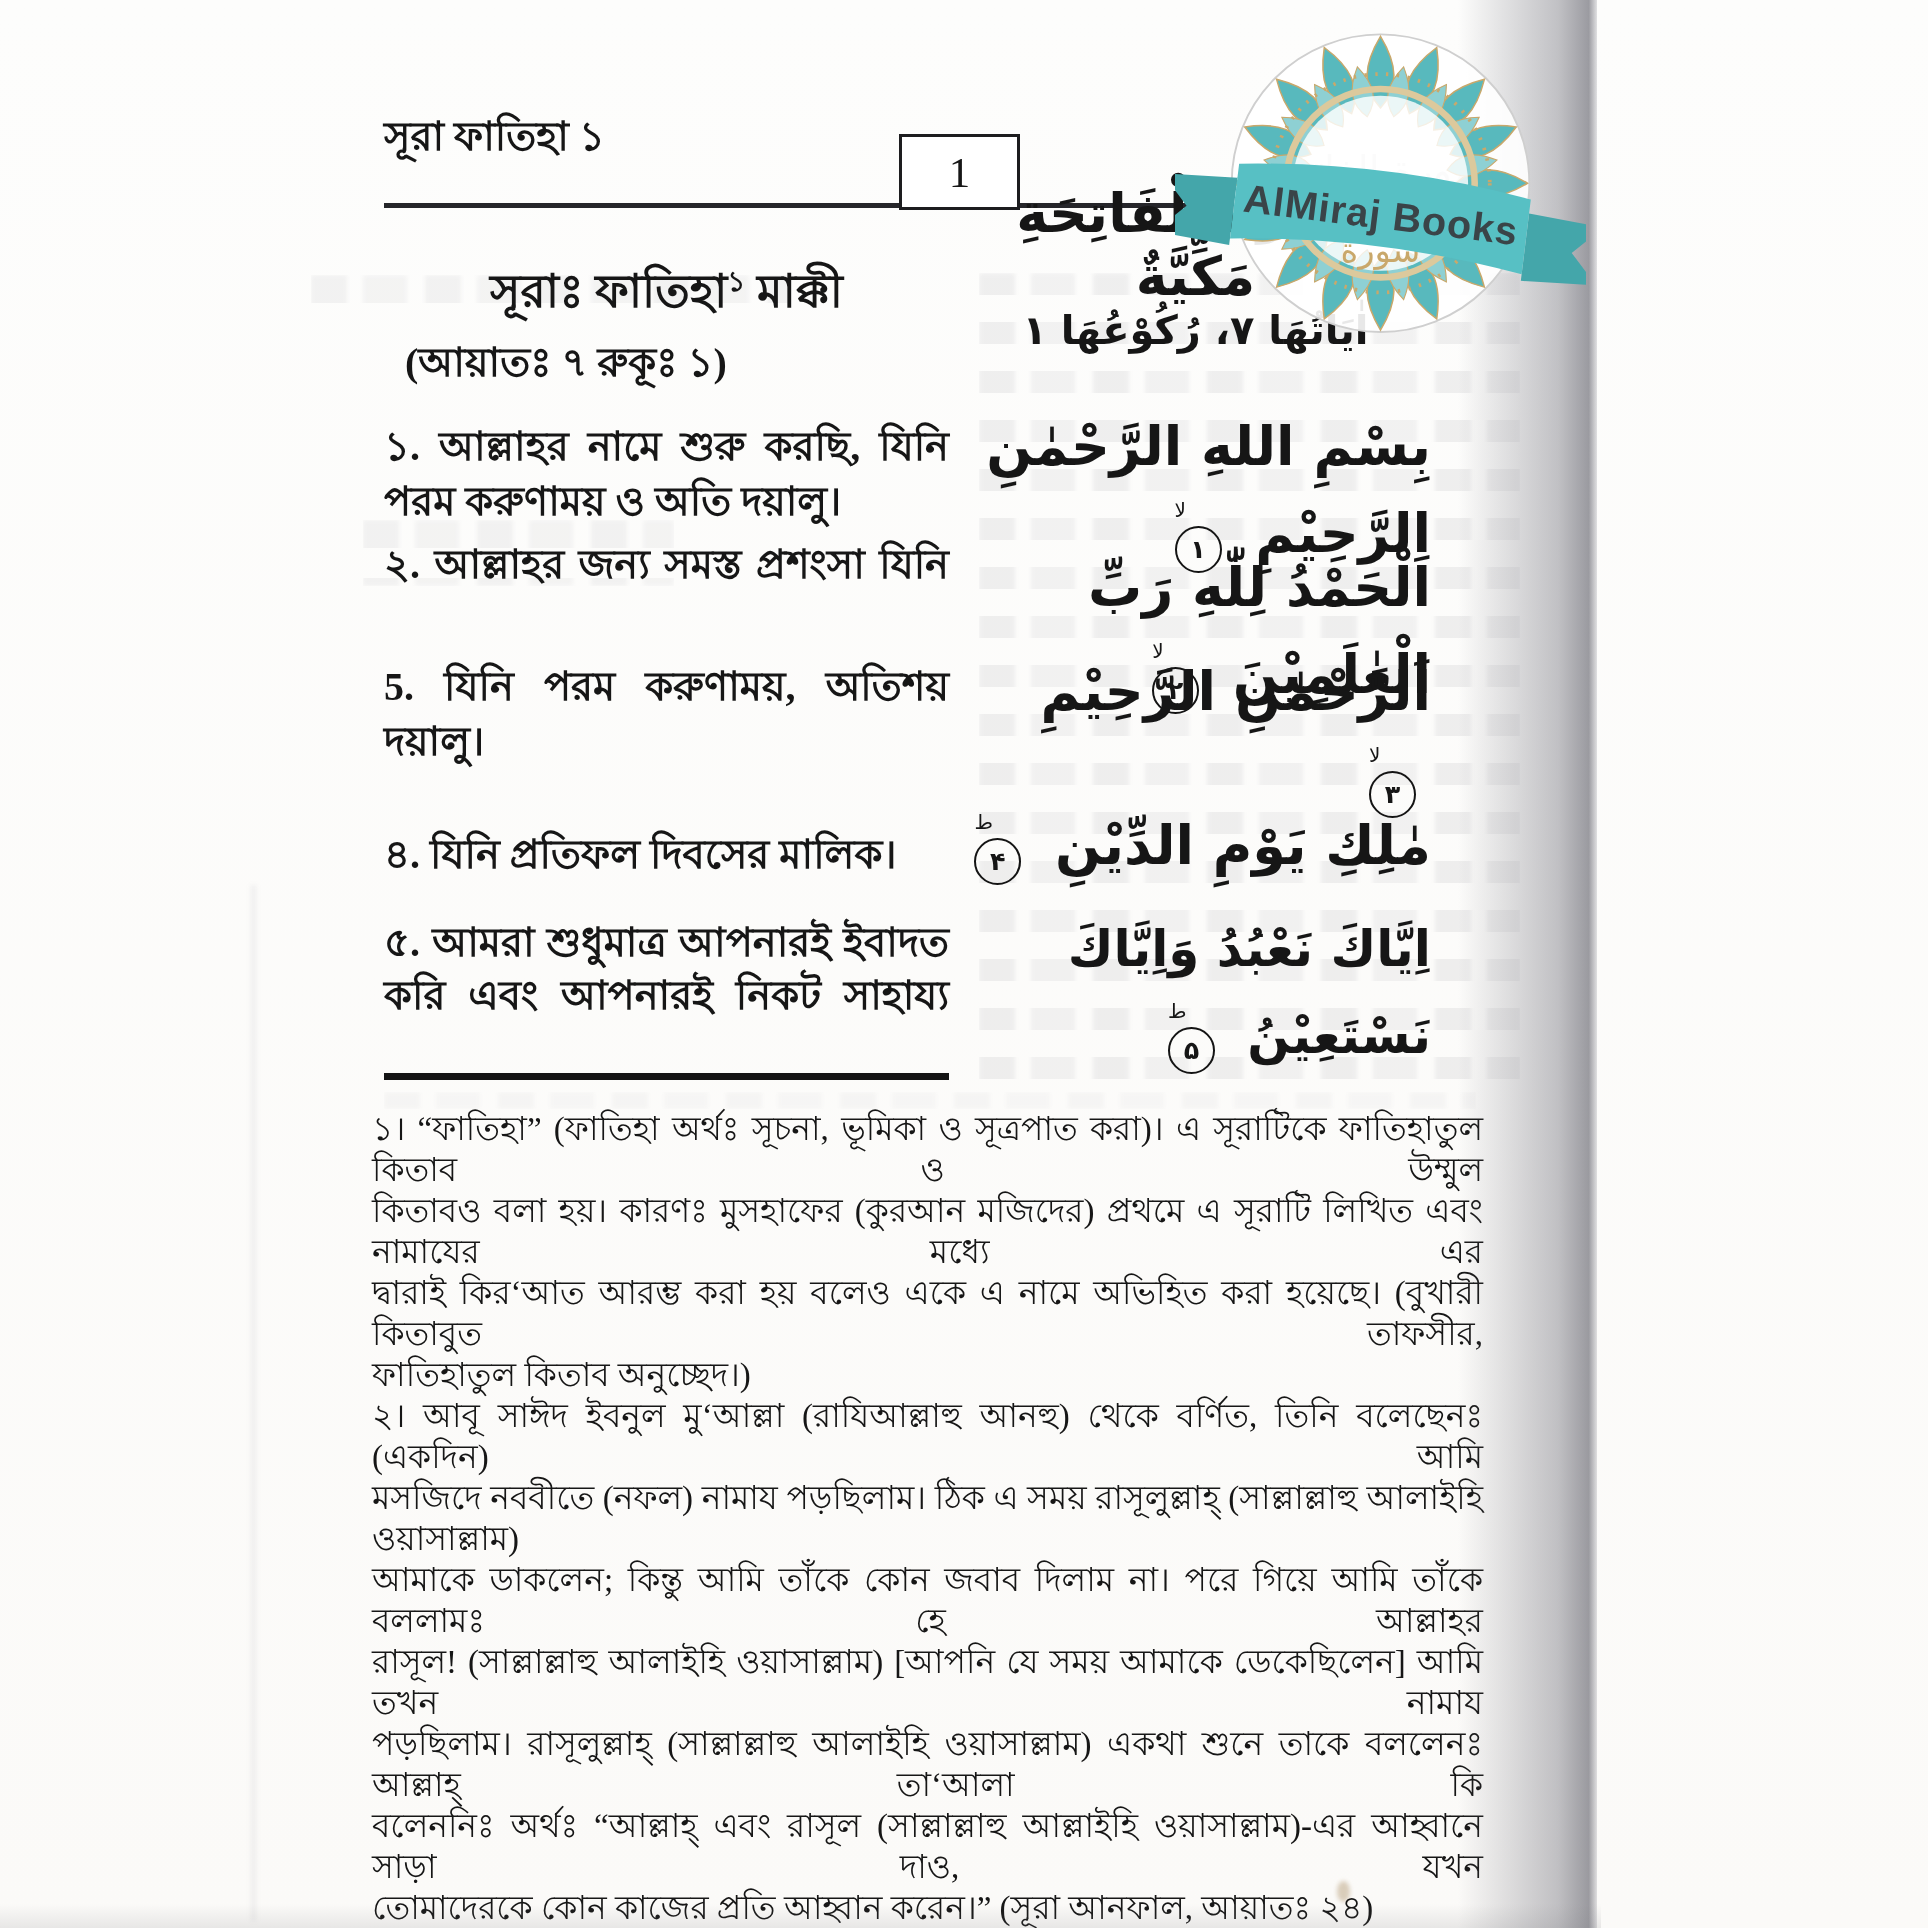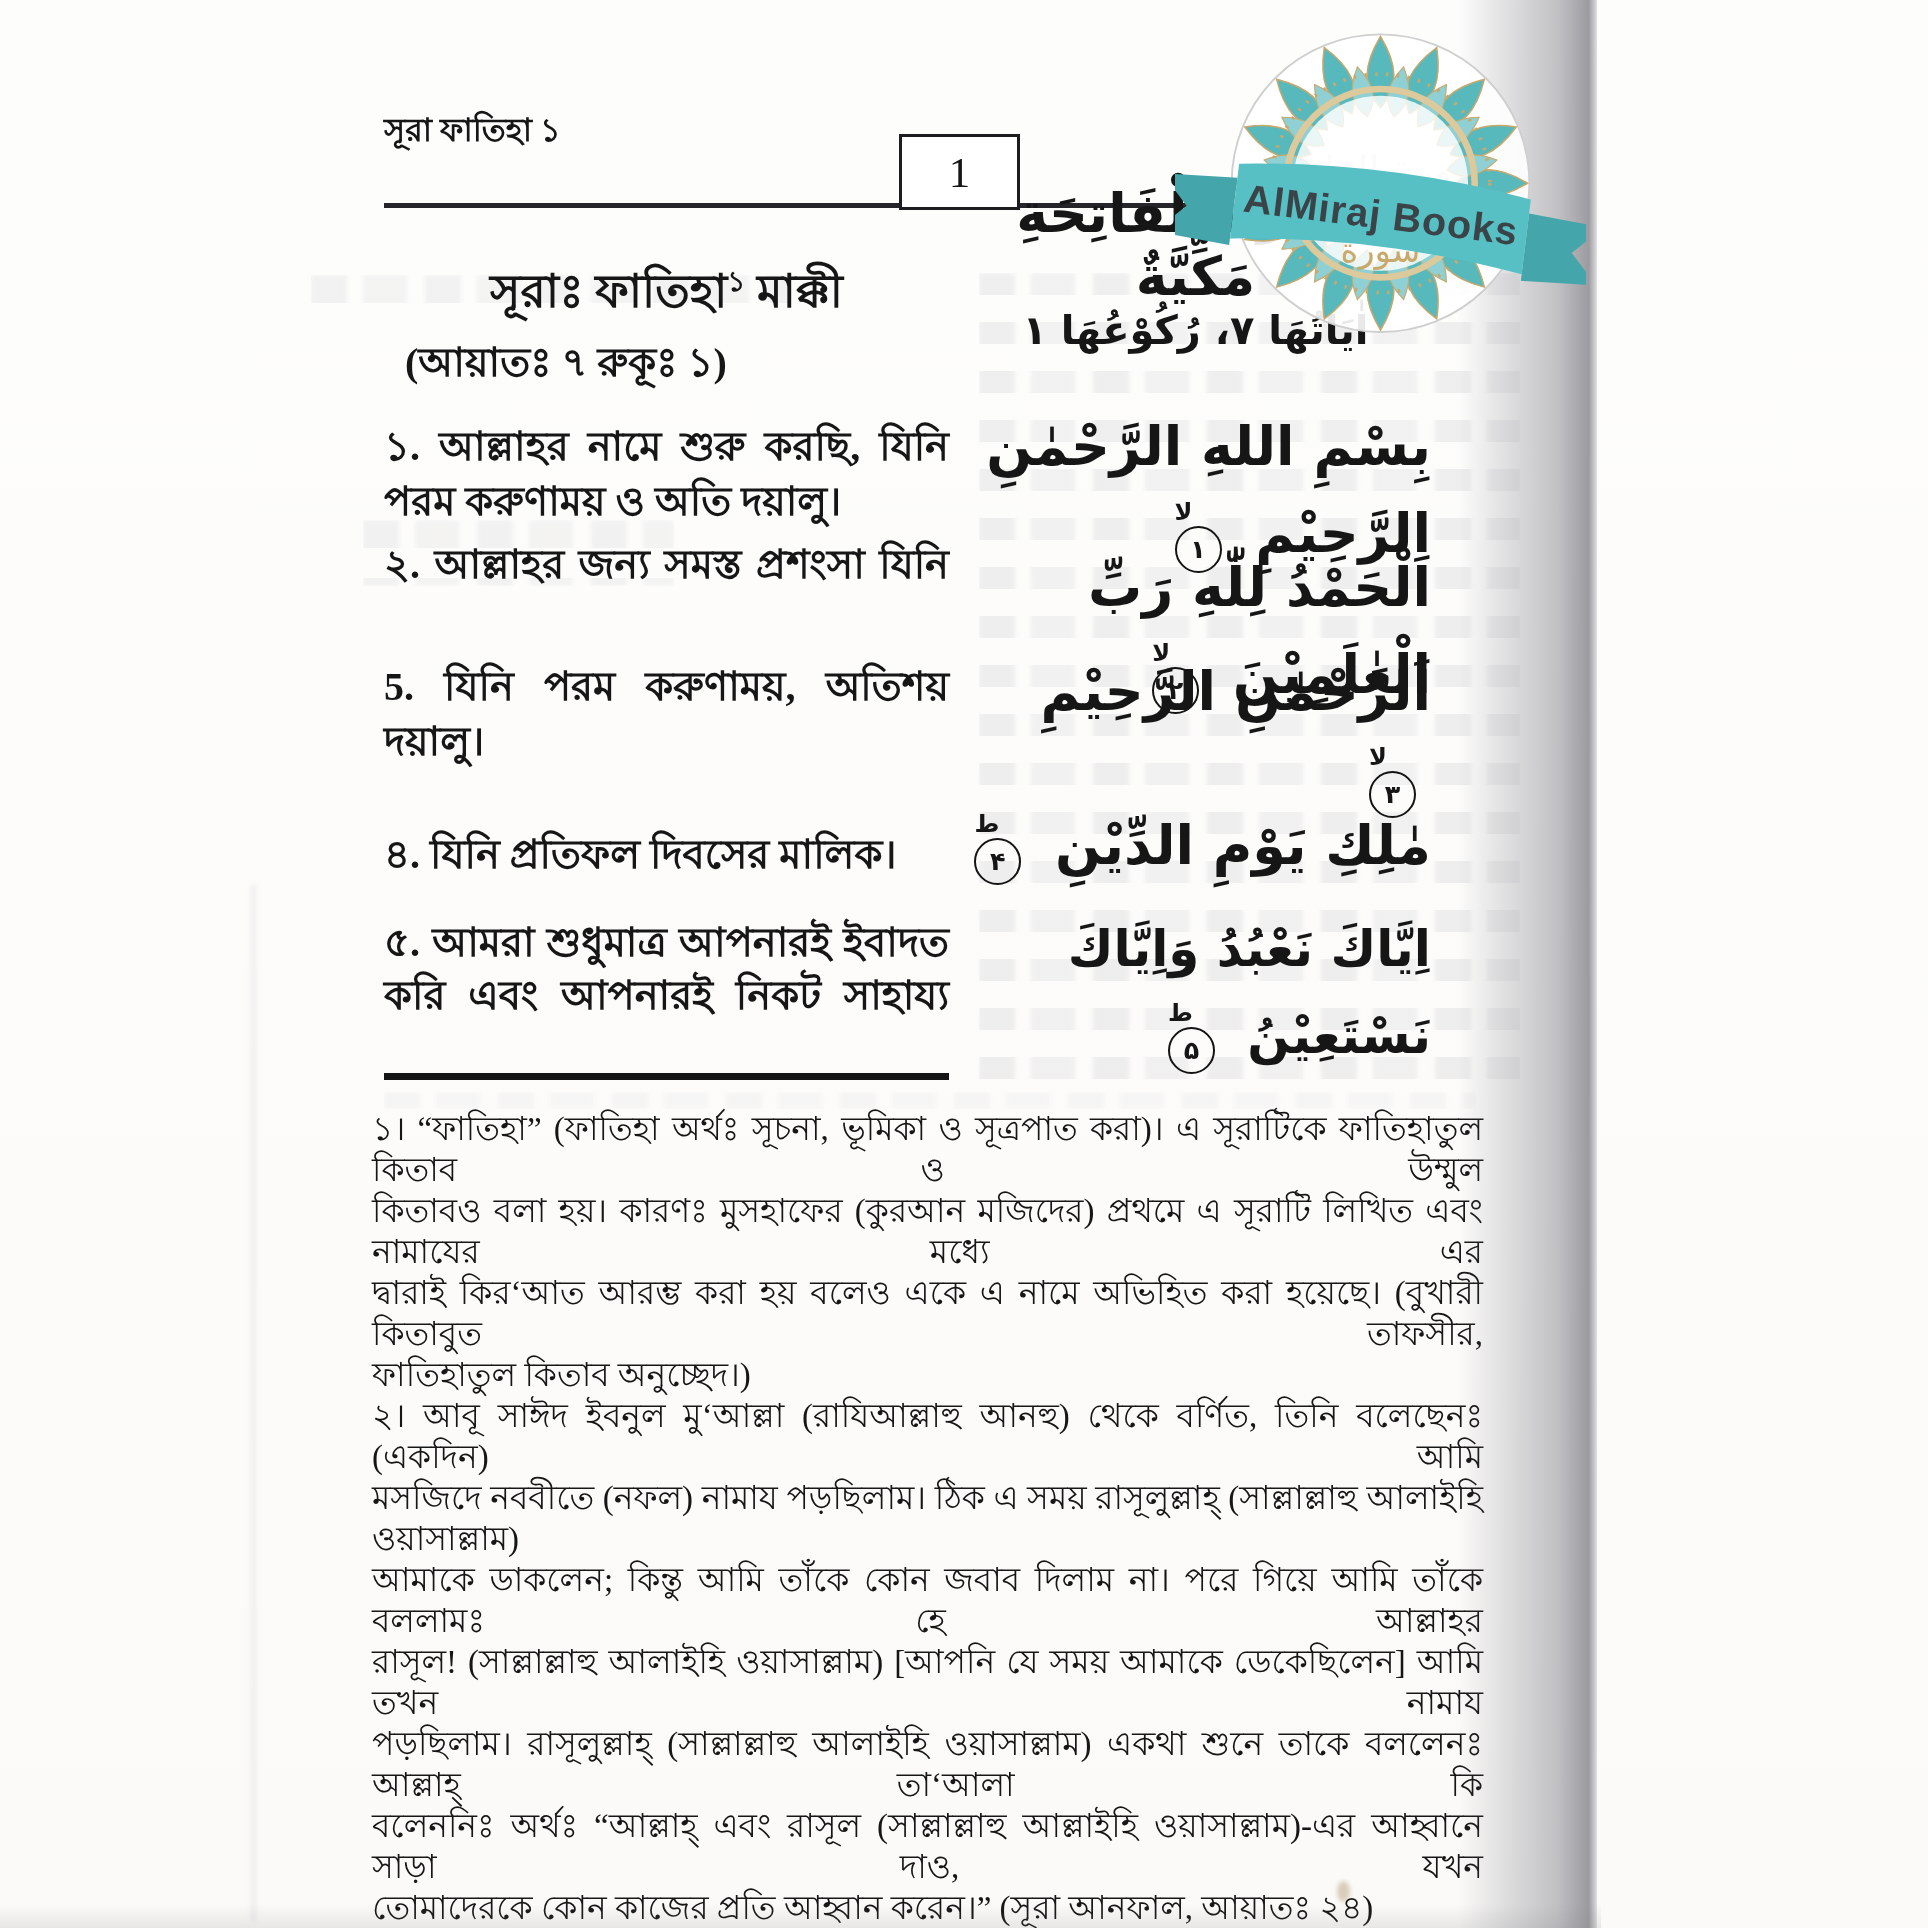--- a/index.html
+++ b/index.html
@@ -16,21 +16,21 @@
 
   
   .bleed{position:absolute;z-index:0;opacity:.16;filter:blur(1.9px);pointer-events:none;
      background:repeating-linear-gradient(90deg,rgba(100,100,112,.55) 0 36px,transparent 36px 52px,rgba(100,100,112,.45) 52px 96px,transparent 96px 114px);
      -webkit-mask-image:repeating-linear-gradient(to bottom,#000 0 21.7px,transparent 21.7px 49px);
      mask-image:repeating-linear-gradient(to bottom,#000 0 21.7px,transparent 21.7px 49px);}
   .bleed.ar{opacity:.13;-webkit-mask-image:repeating-linear-gradient(to bottom,#000 0 28px,transparent 28px 58px);
      mask-image:repeating-linear-gradient(to bottom,#000 0 28px,transparent 28px 58px);}
 
   
-  .head-bn{position:absolute;left:384px;top:105px;font-size:32px;font-weight:700;z-index:2;}
+  .head-bn{position:absolute;left:384px;top:105px;font-size:40px;font-weight:700;z-index:2;}
   .rule{position:absolute;left:384px;top:203px;width:1117px;height:4.7px;background:#26262a;z-index:2;}
   .page-box{position:absolute;left:899px;top:134px;width:115px;height:70px;border:3.8px solid #1d1d1f;background:#fff;
      z-index:3;display:flex;align-items:center;justify-content:center;font-size:43px;font-family:"Liberation Serif",serif;}
   .head-ar{position:absolute;left:1252px;top:147px;width:235px;text-align:right;font-size:40px;z-index:2;
      font-family:"DejaVu Sans",sans-serif;direction:rtl;}
 
   
   .bn{font-family:"Liberation Serif","DejaVu Sans",serif;}
   .surah-title-bn{position:absolute;left:384px;top:256px;width:565px;text-align:center;font-size:46px;font-weight:800;z-index:2;}
   .surah-title-bn sup{font-size:28px;}
@@ -42,21 +42,21 @@
   .v1{top:419px;} .v2{top:537px;} .v3{top:659px;} .v4{top:827px;} .v5{top:916px;line-height:53px;}
 
   
   .ar{font-family:"DejaVu Sans",sans-serif;direction:rtl;}
   .surah-title-ar{position:absolute;left:960px;top:182px;width:471px;text-align:center;font-size:54px;font-weight:700;z-index:2;}
   .ayat-info-ar{position:absolute;left:960px;top:307px;width:471px;text-align:center;font-size:40px;font-weight:600;z-index:2;}
   .verse-ar{position:absolute;left:960px;width:471px;text-align:right;font-size:54px;font-weight:600;z-index:2;line-height:87px;}
   .a1{top:403px;} .a2{top:544px;} .a3{top:648px;} .a4{top:802px;} .a5{top:906px;font-size:50px;}
   .ayah-end{position:relative;display:inline-flex;width:43px;height:43px;border:2.8px solid #141414;border-radius:50%;
      align-items:center;justify-content:center;font-size:25.4px;line-height:1;margin:0 15px 0 0;top:5.6px;}
-  .ayah-end .stop{position:absolute;top:-28px;left:-1.9px;font-size:24px;font-weight:700;}
+  .ayah-end .stop{position:absolute;top:-28px;left:-1.9px;font-size:20px;font-weight:400;}
 
   
   .fn-divider{position:absolute;left:384px;top:1073px;width:565px;height:6.6px;background:#141414;z-index:2;}
   .footnotes{position:absolute;left:372px;top:1109px;width:1111px;z-index:2;}
   .fn-line{font-size:33px;font-weight:500;line-height:41px;text-align:justify;text-align-last:justify;text-justify:inter-word;}
   .fn-line.last{text-align-last:auto;}
 
   
   .logo{position:absolute;left:1175px;top:24.5px;width:411px;height:324px;z-index:6;}
 </style>

